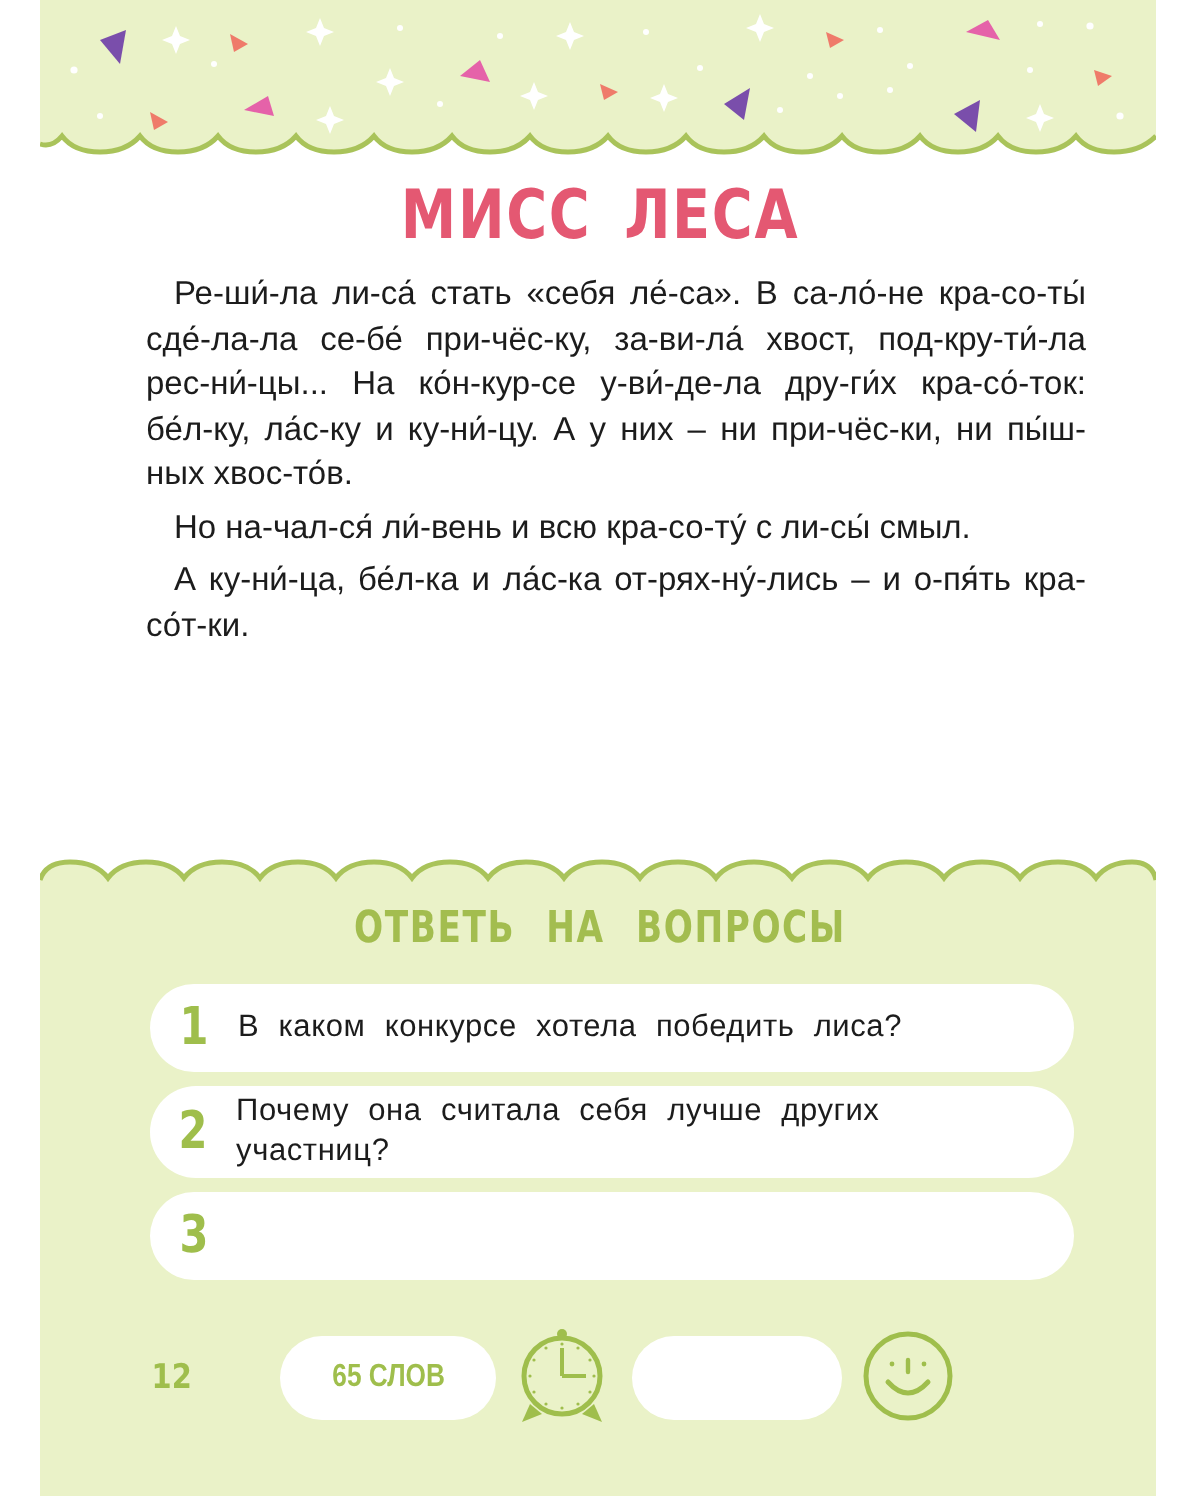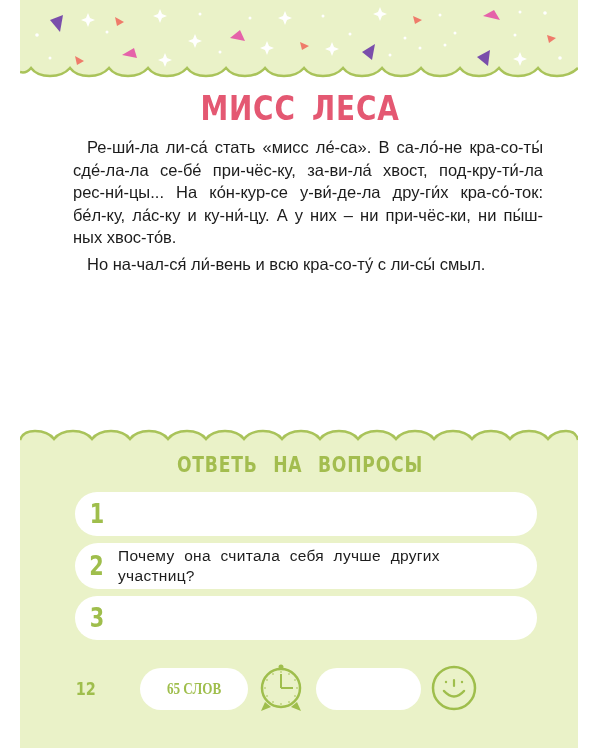--- a/index.html
+++ b/index.html
@@ -53,21 +53,21 @@
       font-size: 15.5px; line-height: 20px; color: #1c1c1c; word-spacing: 5px;
       letter-spacing: 0.3px; padding-right: 20px;
     }
     .page-num {
       position: absolute; left: 74px; top: 679px; color: #9fbe4c; font-weight: bold;
       font-family: "DejaVu Sans", sans-serif; font-size: 17px; transform: scaleX(0.85);
     }
     .words-pill {
       position: absolute; left: 140px; top: 668px; width: 108px; height: 42px;
       background: #fff; border-radius: 21px; display: flex; align-items: center; justify-content: center;
-      color: #9fbe4c; font-weight: bold; font-family: Liberation Serif, serif; font-size: 16px;
+      color: #9fbe4c; font-weight: bold; font-family: Liberation Sans, sans-serif; font-size: 16px;
     }
     .words-pill span { display: inline-block; transform: scaleX(0.82); }
     .time-pill {
       position: absolute; left: 316px; top: 668px; width: 105px; height: 42px;
       background: #fff; border-radius: 21px;
     }
     .clock-icon { position: absolute; left: 256px; top: 661px; width: 50px; height: 52px; }
     .smiley-icon { position: absolute; left: 430px; top: 664px; width: 48px; height: 48px; }
   </style>
 </head>
@@ -135,22 +135,23 @@
       <circle cx="390" cy="55" r="1.5"></circle>
       <circle cx="420" cy="48" r="1.5"></circle>
   </g>
 </svg>
 
 <div class="title">
   <span>МИСС</span><span>ЛЕСА</span>
 </div>
 
 <div class="story">
-  <p>Ре-ши́-ла ли-са́ стать «мисс ле́-са». В са-ло́-не кра-со-ты́ сде́-ла-ла се-бе́ при-чёс-ку, за-ви-ла́ хвост, под-кру-ти́-ла рес-ни́-цы... На ко́н-кур-се у-ви́-де-ла дру-ги́х кра-со́-ток: бе́л-ку, ла́с-ку и ку-ни́-цу. А у них – ни при-чёс-ки, ни пы́ш-ных хвос-то́в.</p>
+  <p>Ре-ши́-ла ли-са́ стать «себя ле́-са». В са-ло́-не кра-со-ты́ сде́-ла-ла се-бе́ при-чёс-ку, за-ви-ла́ хвост, под-кру-ти́-ла рес-ни́-цы... На ко́н-кур-се у-ви́-де-ла дру-ги́х кра-со́-ток: бе́л-ку, ла́с-ку и ку-ни́-цу. А у них – ни при-чёс-ки, ни пы́ш-ных хвос-то́в.</p>
   <p class="gap">Но на-чал-ся́ ли́-вень и всю кра-со-ту́ с ли-сы́ смыл.</p>
+  <p class="gap">А ку-ни́-ца, бе́л-ка и ла́с-ка от-рях-ну́-лись – и о-пя́ть кра-со́т-ки.</p>
 </div>
 
 <div class="bottom-panel"></div>
 <svg class="scallop-bot" viewBox="0 0 558 16" preserveAspectRatio="none">
   <path d="M0,16 L0,12 Q3,3 15,3 Q28,3 34,11 Q40,3 53,3 Q66,3 72,11 Q78,3 91,3 Q104,3 110,11
     Q116,3 129,3 Q142,3 148,11 Q154,3 167,3 Q180,3 186,11 Q192,3 205,3 Q218,3 224,11
     Q230,3 243,3 Q256,3 262,11 Q268,3 281,3 Q294,3 300,11 Q306,3 319,3 Q332,3 338,11
     Q344,3 357,3 Q370,3 376,11 Q382,3 395,3 Q408,3 414,11 Q420,3 433,3 Q446,3 452,11
     Q458,3 471,3 Q484,3 490,11 Q496,3 509,3 Q522,3 528,11 Q534,3 546,3 Q556,3 558,12 L558,16 Z" fill="#eaf2c8"></path>
   <path d="M0,12 Q3,3 15,3 Q28,3 34,11 Q40,3 53,3 Q66,3 72,11 Q78,3 91,3 Q104,3 110,11
@@ -159,20 +160,21 @@
     Q344,3 357,3 Q370,3 376,11 Q382,3 395,3 Q408,3 414,11 Q420,3 433,3 Q446,3 452,11
     Q458,3 471,3 Q484,3 490,11 Q496,3 509,3 Q522,3 528,11 Q534,3 546,3 Q556,3 558,12" fill="none" stroke="#a9c35a" stroke-width="2.5"></path>
 </svg>
 
 <div class="q-heading">
   <span>ОТВЕТЬ</span><span>НА</span><span>ВОПРОСЫ</span>
 </div>
 
 <div class="question" style="top:492px;height:44px;">
   <div class="q-num">1</div>
+  <div class="q-text">В каком конкурсе хотела победить лиса?</div>
 </div>
 <div class="question" style="top:543px;height:46px;">
   <div class="q-num">2</div>
   <div class="q-text">Почему она считала себя лучше других участниц?</div>
 </div>
 <div class="question" style="top:596px;height:44px;">
   <div class="q-num">3</div>
 </div>
 
 <div class="page-num">12</div>

